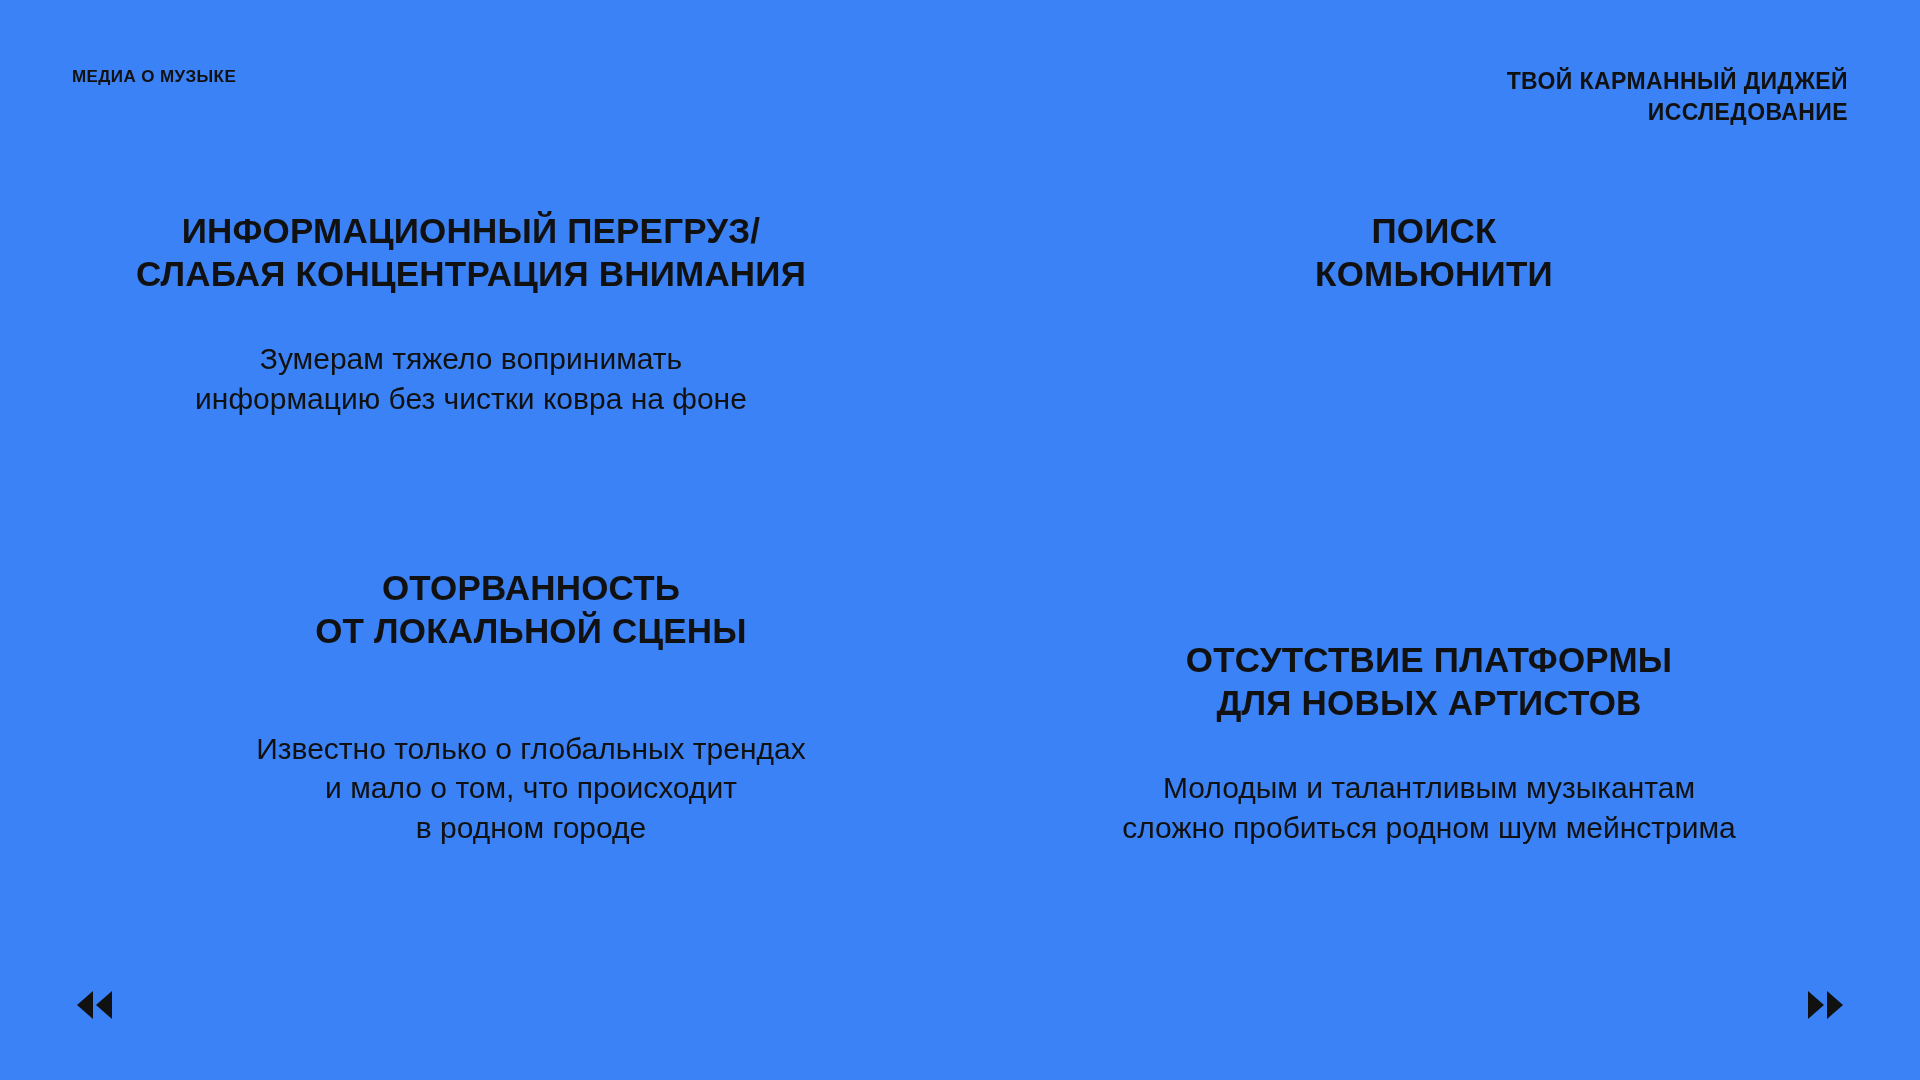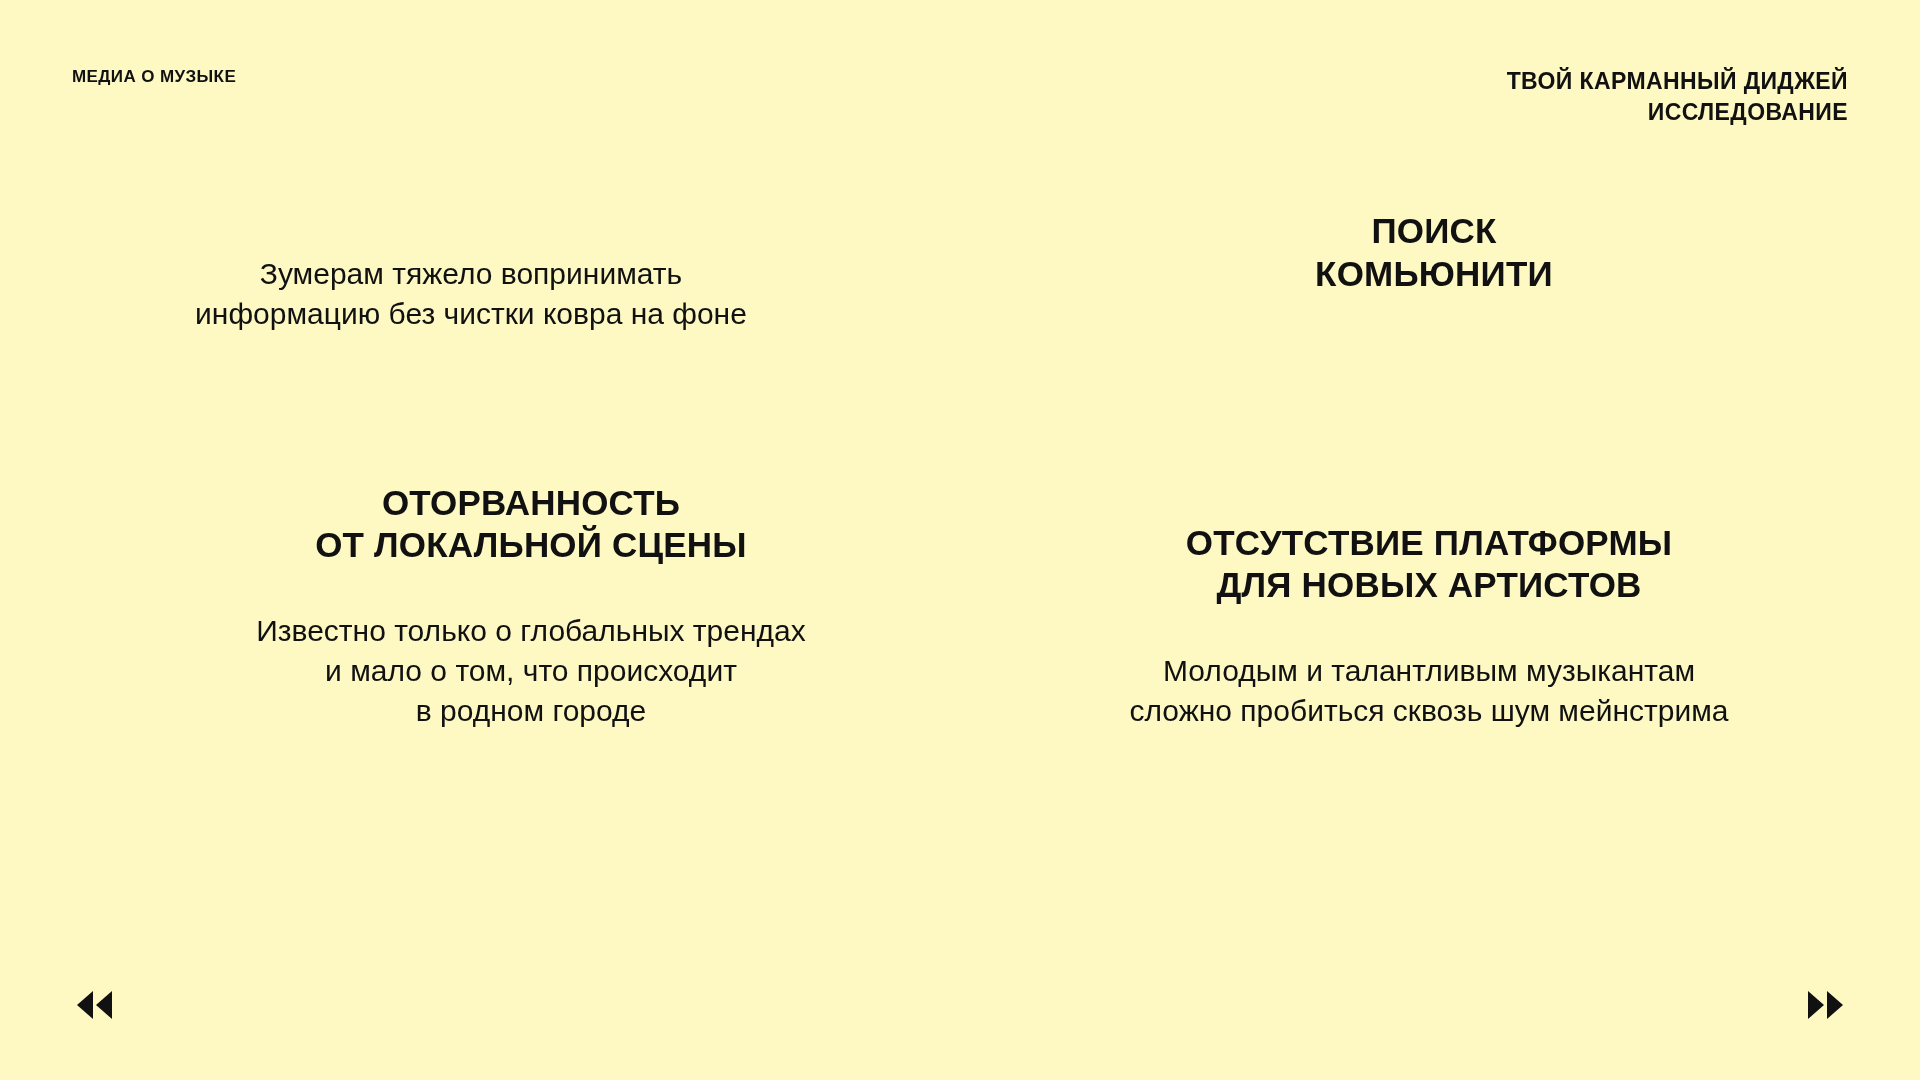--- a/index.html
+++ b/index.html
@@ -10,21 +10,21 @@
     background: #ffffff;
     font-family: "Liberation Sans", sans-serif;
     color: #111111;
     overflow: hidden;
   }
 
   .slide {
     position: relative;
     width: 1920px;
     height: 1080px;
-    background: #fef9c3;
+    background: #3b82f6;
   }
 
   
   .header {
     position: absolute;
     top: 66px;
     left: 72px;
     right: 72px;
     display: flex;
     justify-content: space-between;
@@ -83,21 +83,21 @@
     margin-top: 44px;
     font-size: 30px;
     font-weight: normal;
     line-height: 1.33;
     white-space: pre-line;
   }
 
   
   .cell.pos-tl { align-items: center; padding-right: 60px; }
   .cell.pos-tr { align-items: center; padding-left: 30px; }
-  .cell.pos-bl { align-items: center; padding-left: 60px; }
+  .cell.pos-bl { align-items: center; padding-left: 60px; gap: 32px; }
   .cell.pos-br { align-items: center; padding-left: 20px; justify-content: flex-end; }
 
   
   .nav {
     position: absolute;
     bottom: 58px;
     left: 72px;
     right: 72px;
     display: flex;
     justify-content: space-between;
@@ -126,20 +126,22 @@
     <div class="header-left">МЕДИА О МУЗЫКЕ</div>
     <div class="header-right">
       <div>ТВОЙ КАРМАННЫЙ ДИДЖЕЙ</div>
       <div>ИССЛЕДОВАНИЕ</div>
     </div>
   </div>
 
   <div class="grid">
 
     <div class="cell pos-tl">
+      <div class="cell-title">ИНФОРМАЦИОННЫЙ ПЕРЕГРУЗ/
+СЛАБАЯ КОНЦЕНТРАЦИЯ ВНИМАНИЯ</div>
       <div class="cell-body">Зумерам тяжело  вопринимать
 информацию без чистки ковра на фоне</div>
     </div>
 
     <div class="cell pos-tr">
       <div class="cell-title">ПОИСК
 КОМЬЮНИТИ</div>
     </div>
 
     <div class="cell pos-bl">
@@ -147,21 +149,21 @@
 ОТ ЛОКАЛЬНОЙ СЦЕНЫ</div>
       <div class="cell-body">Известно только о глобальных трендах
 и мало о том, что происходит
 в родном городе</div>
     </div>
 
     <div class="cell pos-br">
       <div class="cell-title">ОТСУТСТВИЕ ПЛАТФОРМЫ
 ДЛЯ НОВЫХ АРТИСТОВ</div>
       <div class="cell-body">Молодым и талантливым музыкантам
-сложно  пробиться сквозь шум мейнстрима</div>
+сложно  пробиться родном шум мейнстрима</div>
     </div>
 
   </div>
 
   <div class="nav">
     <button class="nav-btn" aria-label="prev">
       <svg width="46" height="34" viewBox="0 0 46 34" xmlns="http://www.w3.org/2000/svg">
         <polygon points="21,3 21,31 5,17" fill="#111111"></polygon>
         <polygon points="40,3 40,31 24,17" fill="#111111"></polygon>
       </svg>

